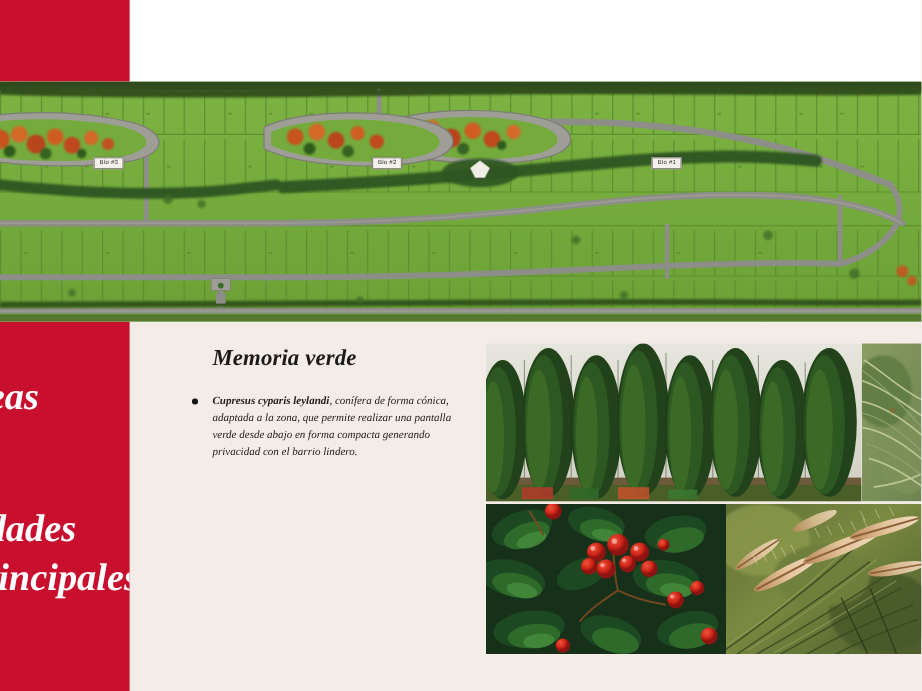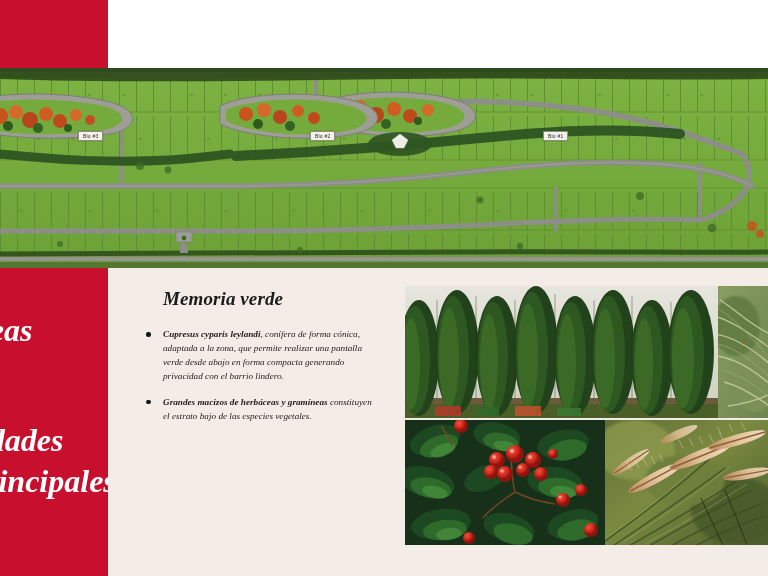--- a/index.html
+++ b/index.html
@@ -40,21 +40,21 @@
     position:absolute;background:#f3f1ea;border:1px solid #8d8d80;
     font-family:"Liberation Sans",sans-serif;font-size:5px;
     color:#2a2a28;padding:1px 4px;letter-spacing:.2px;
     box-shadow:0 0 1px rgba(0,0,0,.4);
   }
   .lbl3{left:78px;top:63px;}
   .lbl2{left:310px;top:63px;}
   .lbl1{left:543px;top:63px;}
 
   
-  .memoria{position:absolute;left:130px;top:288px;width:258px;}
+  .memoria{position:absolute;left:144px;top:288px;width:258px;}
   .memoria h2{
     margin:0 0 18px 33px;font-size:19px;font-style:italic;font-weight:700;
     color:#1b1b1b;letter-spacing:.1px;
   }
   ul.bullets{margin:0;padding:0;list-style:none;}
   ul.bullets li{
     position:relative;margin:0 10px 12px 0;padding-left:33px;
     font-size:9.2px;line-height:1.52;font-style:italic;color:#1f1b18;
   }
   ul.bullets li:before{
@@ -289,23 +289,20 @@
     <div class="plan-label lbl3">Blo #3</div>
     <div class="plan-label lbl2">Blo #2</div>
     <div class="plan-label lbl1">Blo #1</div>
   </div>
 
   <div class="memoria">
     <h2>Memoria verde</h2>
     <ul class="bullets">
       <li>
         <b>Cupresus cyparis leylandi</b><span>, conífera de forma cónica, adaptada a la zona, que permite realizar una pantalla verde desde abajo en forma compacta generando privacidad con el barrio lindero.</span>
-      </li>
-      <li>
-        <b>Grandes macizos de herbáceas y gramíneas</b><span> constituyen el estrato bajo de las especies vegetales.</span>
       </li>
     </ul>
   </div>
 
   <div class="photos">
 
     <div class="ph ph-conifer">
       <svg width="313" height="132" viewBox="0 0 313 132">
         <defs>
           <linearGradient id="skyC" x1="0" y1="0" x2="0" y2="1">

